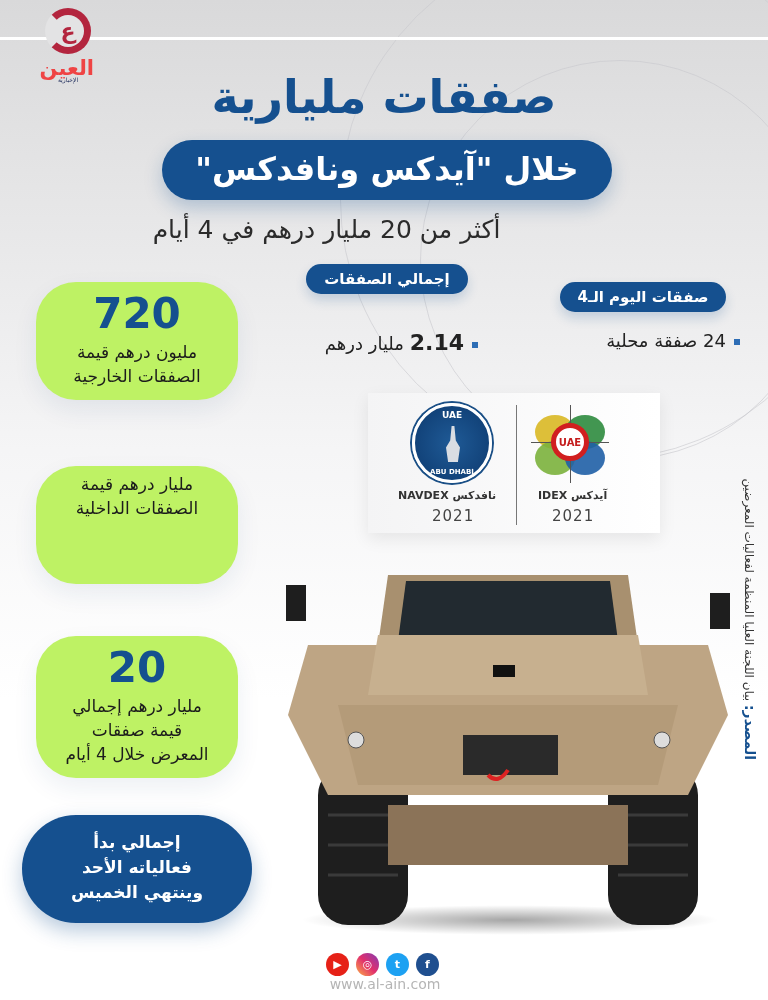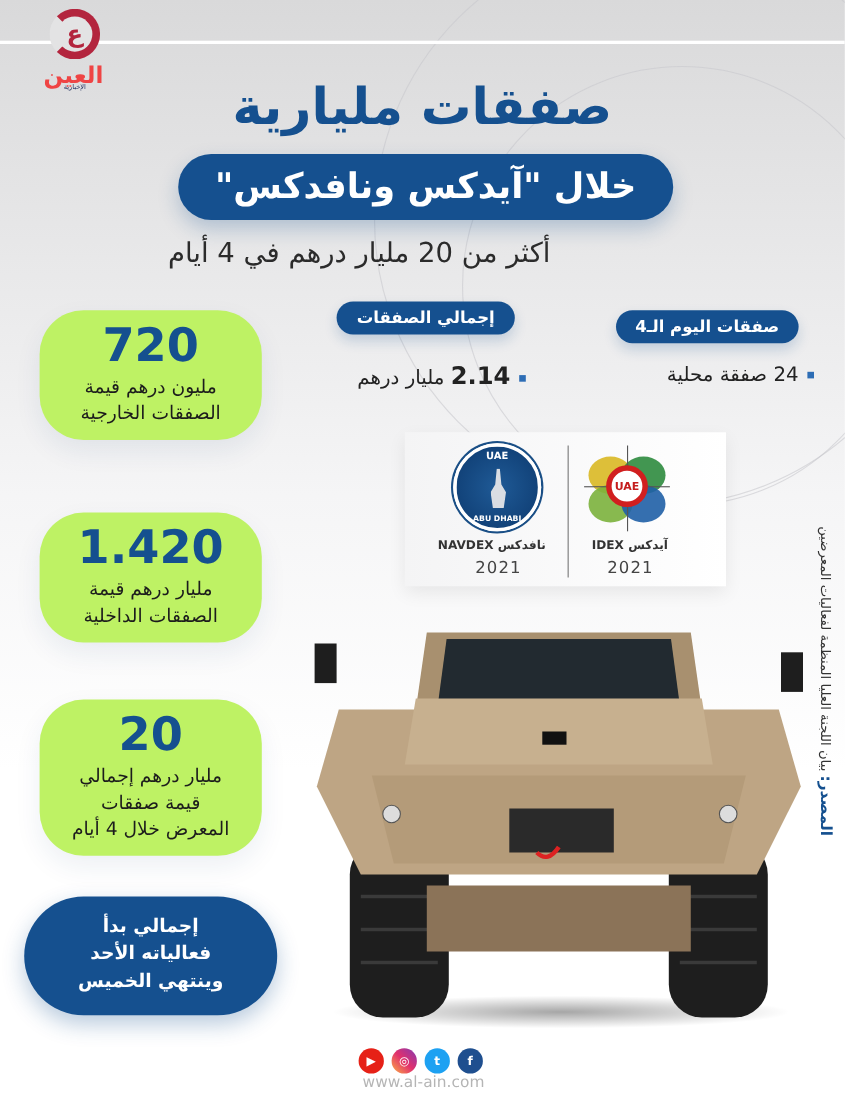--- a/index.html
+++ b/index.html
@@ -140,34 +140,33 @@
 
 <div class="title">صفقات مليارية</div>
 <div class="subtitle-pill">خلال "آيدكس ونافدكس"</div>
 <div class="tagline">أكثر من 20 مليار درهم في 4 أيام</div>
 
 <div class="tag-pill" style="left:560px;top:282px;width:166px;">صفقات اليوم الـ4</div>
 <div class="bullet-text" style="left:560px;top:328px;width:180px;">
   <div><span class="bullet-dot"></span><span>24 صفقة محلية</span></div>
 </div>
 
-<div class="tag-pill" style="left:306px;top:274px;width:162px;">إجمالي الصفقات</div>
+<div class="tag-pill" style="left:306px;top:264px;width:162px;">إجمالي الصفقات</div>
 <div class="bullet-text" style="left:300px;top:330px;width:178px;">
   <span class="bullet-dot"></span><b>2.14</b>
   <span>مليار درهم</span>
 </div>
 
 <div class="stat-card" style="top:282px;height:118px;">
   <div class="stat-num">720</div>
   <div class="stat-desc">مليون درهم قيمة</div>
   <div class="stat-desc">الصفقات الخارجية</div>
 </div>
 
 <div class="stat-card" style="top:466px;height:118px;">
-  <div class="stat-num">1.420</div>
   <div class="stat-desc">مليار درهم قيمة</div>
   <div class="stat-desc">الصفقات الداخلية</div>
 </div>
 
 <div class="stat-card" style="top:636px;height:142px;">
   <div class="stat-num">20</div>
   <div class="stat-desc">مليار درهم إجمالي</div>
   <div class="stat-desc">قيمة صفقات</div>
   <div class="stat-desc">المعرض خلال 4 أيام</div>
 </div>

